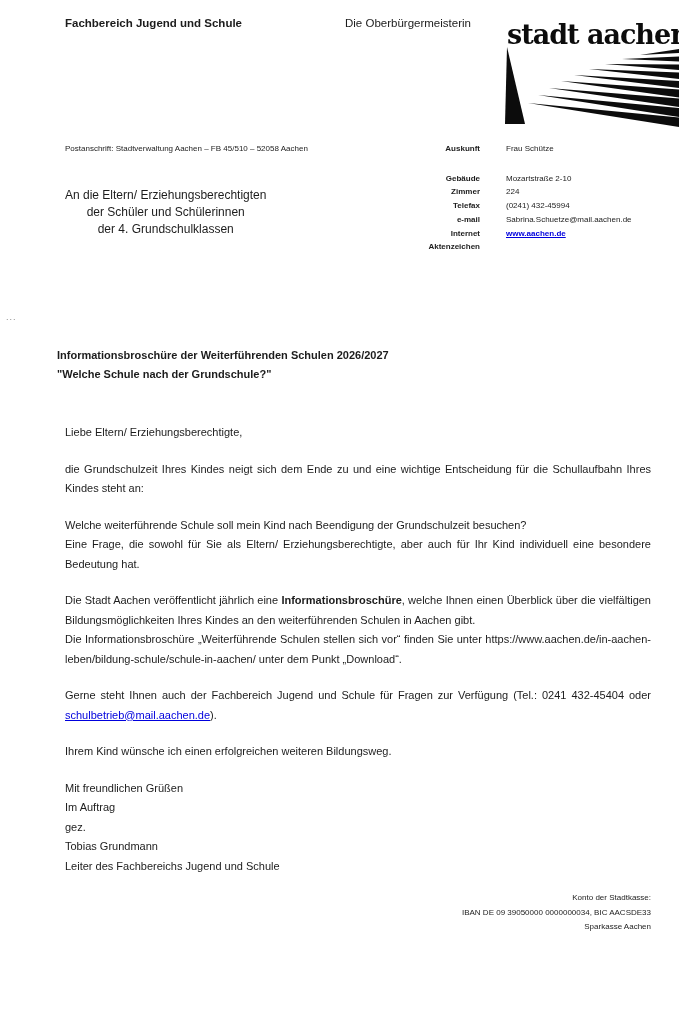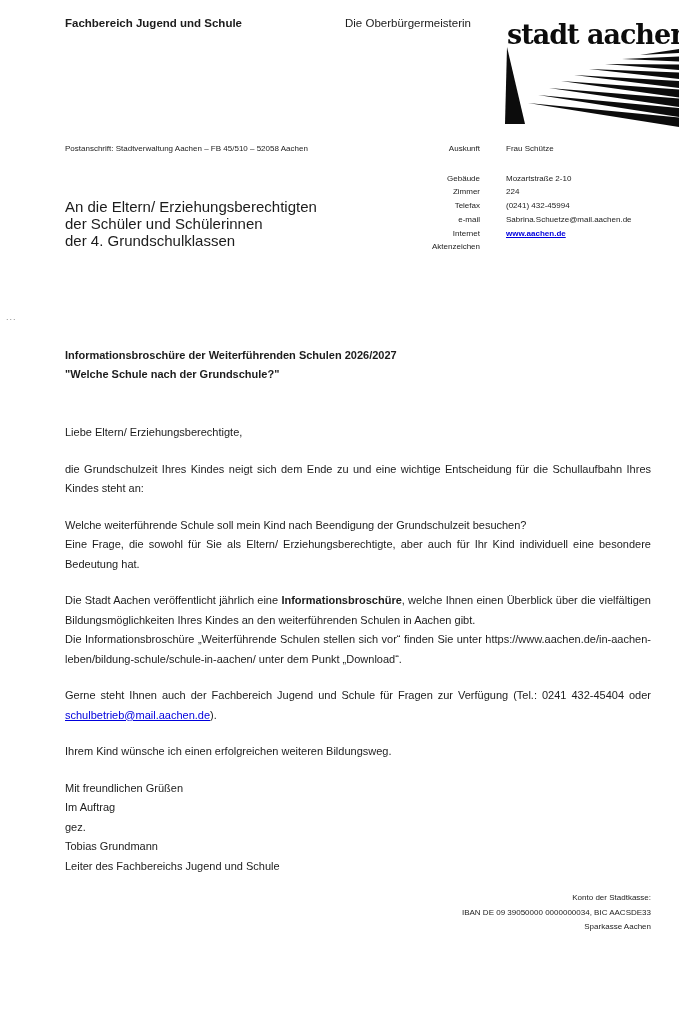--- a/index.html
+++ b/index.html
@@ -39,55 +39,56 @@
 
   
   .postanschrift {
     left: 65px; top: 144px;
     font-size: 8px;
     white-space: nowrap;
   }
 
   
   .recipient {
-    left: 65px; top: 198px;
-    font-size: 15px; line-height: 17px;
+    left: 65px; top: 187px;
+    font-size: 12px; line-height: 17px; text-align: center;
   }
 
   
   .contact {
     left: 395px; top: 142px;
     width: 284px;
     font-size: 8px; line-height: 13.7px;
   }
   .contact-row { display: flex; }
   .contact-row .lbl {
     width: 85px;
     text-align: right;
     color: #1c1c1c;
+    font-weight: bold;
   }
   .contact-row .val { margin-left: 26px; white-space: nowrap; }
   .contact-row.gap-after { margin-bottom: 16px; }
   .link {
     color: #0000dd;
     text-decoration: underline;
     text-align: right;
   }
   .val.link { font-weight: bold; }
 
   
   .margin-mark {
     left: 6px; top: 312px;
     font-size: 9px; color: #8a8a8a;
     letter-spacing: 1px;
   }
 
   
   .subject {
-    left: 65px; top: 346px;
+    left: 57px; top: 346px;
     font-size: 11px; font-weight: bold; line-height: 19px;
   }
 
   
   .body-text {
     left: 65px; top: 423px;
     width: 586px;
     font-size: 11px; line-height: 19.5px;
     text-align: justify;
     overflow-wrap: break-word;

